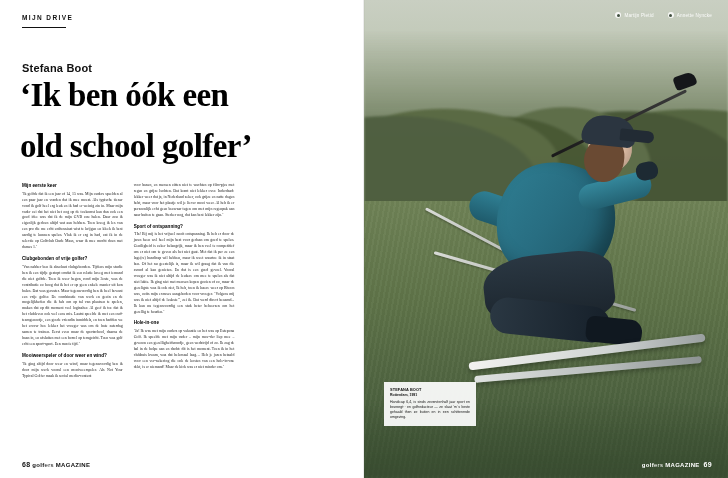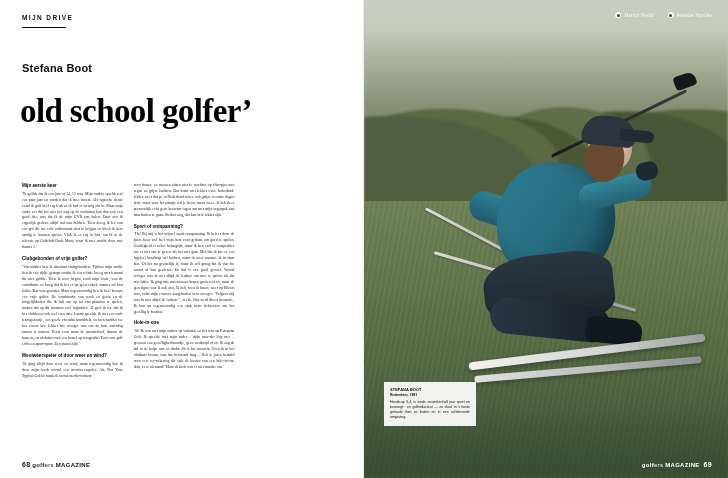--- a/index.html
+++ b/index.html
@@ -348,20 +348,21 @@
 <div class="spread">
 
   <div class="page-left">
 
     <div class="runhead">MIJN DRIVE</div>
     <div class="runhead-rule"></div>
 
     <div class="kicker">Stefana Boot</div>
 
     <div class="headline">
+      <span class="l1">‘Ik ben óók een</span>
       <span class="l2">old school golfer’</span>
     </div>
 
     <div class="columns">
 
       <div class="col">
         <div class="sub">Mijn eerste keer</div>
         <p>‘Ik golfde dat ik een jaar of 14, 15 was. Mijn ouders speelden al een paar jaar en vonden dat ik mee moest. Als typische tiener vond ik golf heel erg leuk en ik had er weinig zin in. Maar mijn vader zei dat het niet het oog op de toekomst kan dan ook een goed idee was dat ik de mijn GVB zou halen. Daar zou ik eigenlijk gedoen altijd wat aan hebben. Toen kreeg ik les van een pro die me echt enthousiast wist te krijgen en kleek ik best aardig te kunnen spelen. Vlak ik er erg in had, zat ik in de selectie op Golfclub Oude Maas, waar ik mee mocht doen met dames 1.’</p>
         <div class="sub spaced">Clubgebonden of vrije golfer?</div>
         <p>‘Van nabber ben ik absoluut clubgebonden. Tijdens mijn studie ben ik een tijdje gestopt omdat ik een relatie kreeg met iemand die niet golfde. Toen ik weer begon, rond mijn 3oste, was de contributie zo hoog dat ik het er op geen enkele manier uit kon halen. Dat was geruster. Maar tegenwoordig ben ik heel bewust een vrije golfer. De combinatie van werk en gezin en de mogelijkheden die ik heb om op tal van plaatsen te spelen, maken dat op dit moment veel loginzher. Al geef ik toe dat ik het clubleven ook wel eens mis. Laatst speelde ik met een oud-teamgenootje, een goede vriendin inmiddels, en toen hadden we het erover hoe lekker het vroeger was om de bate zaterdag samen te trainen. Eerst even maar de sportschool, daarna de baan in, en afsluiten met een borrel op terugzicht. Toen was golf echt een sport-sport. Een mooie tijd.’</p>

